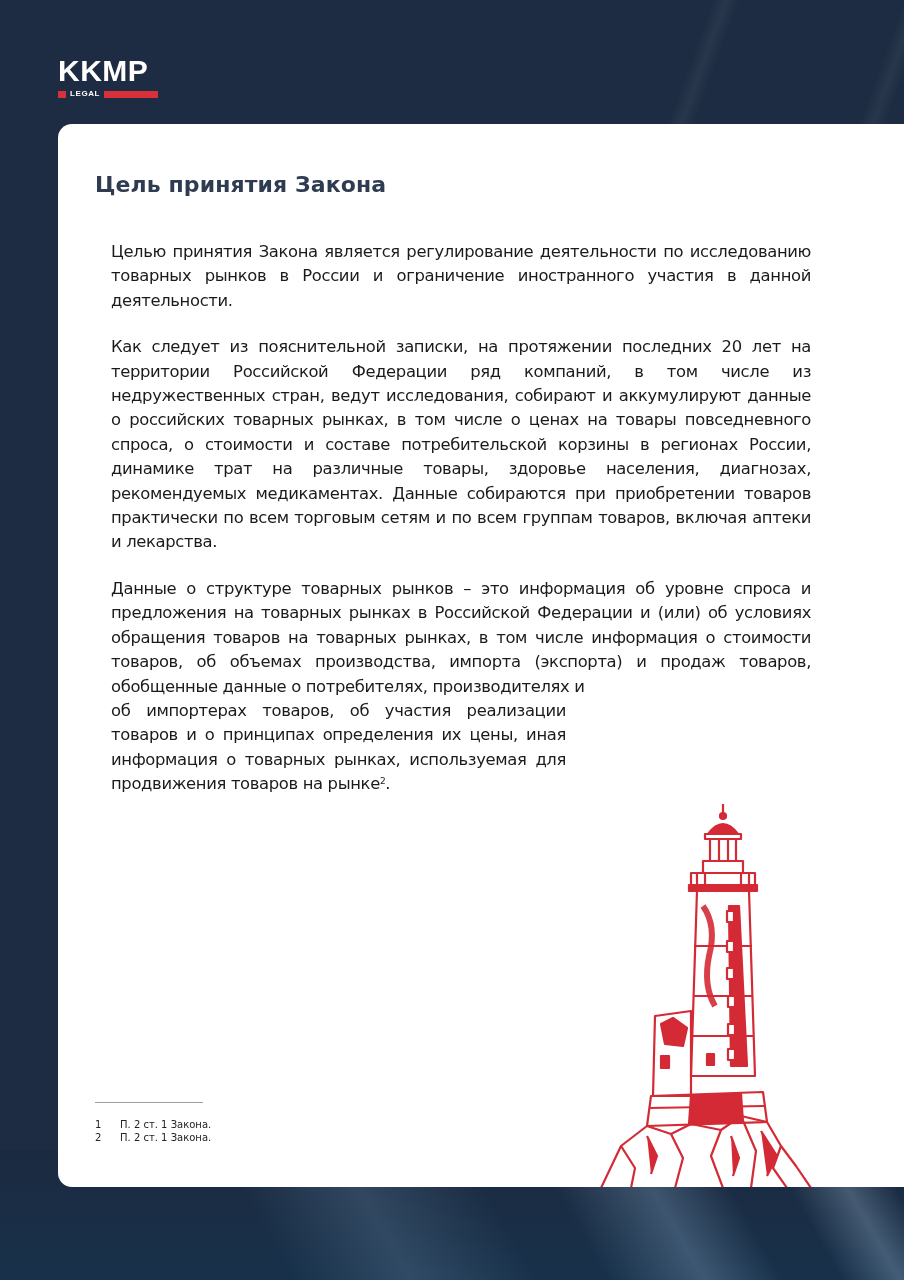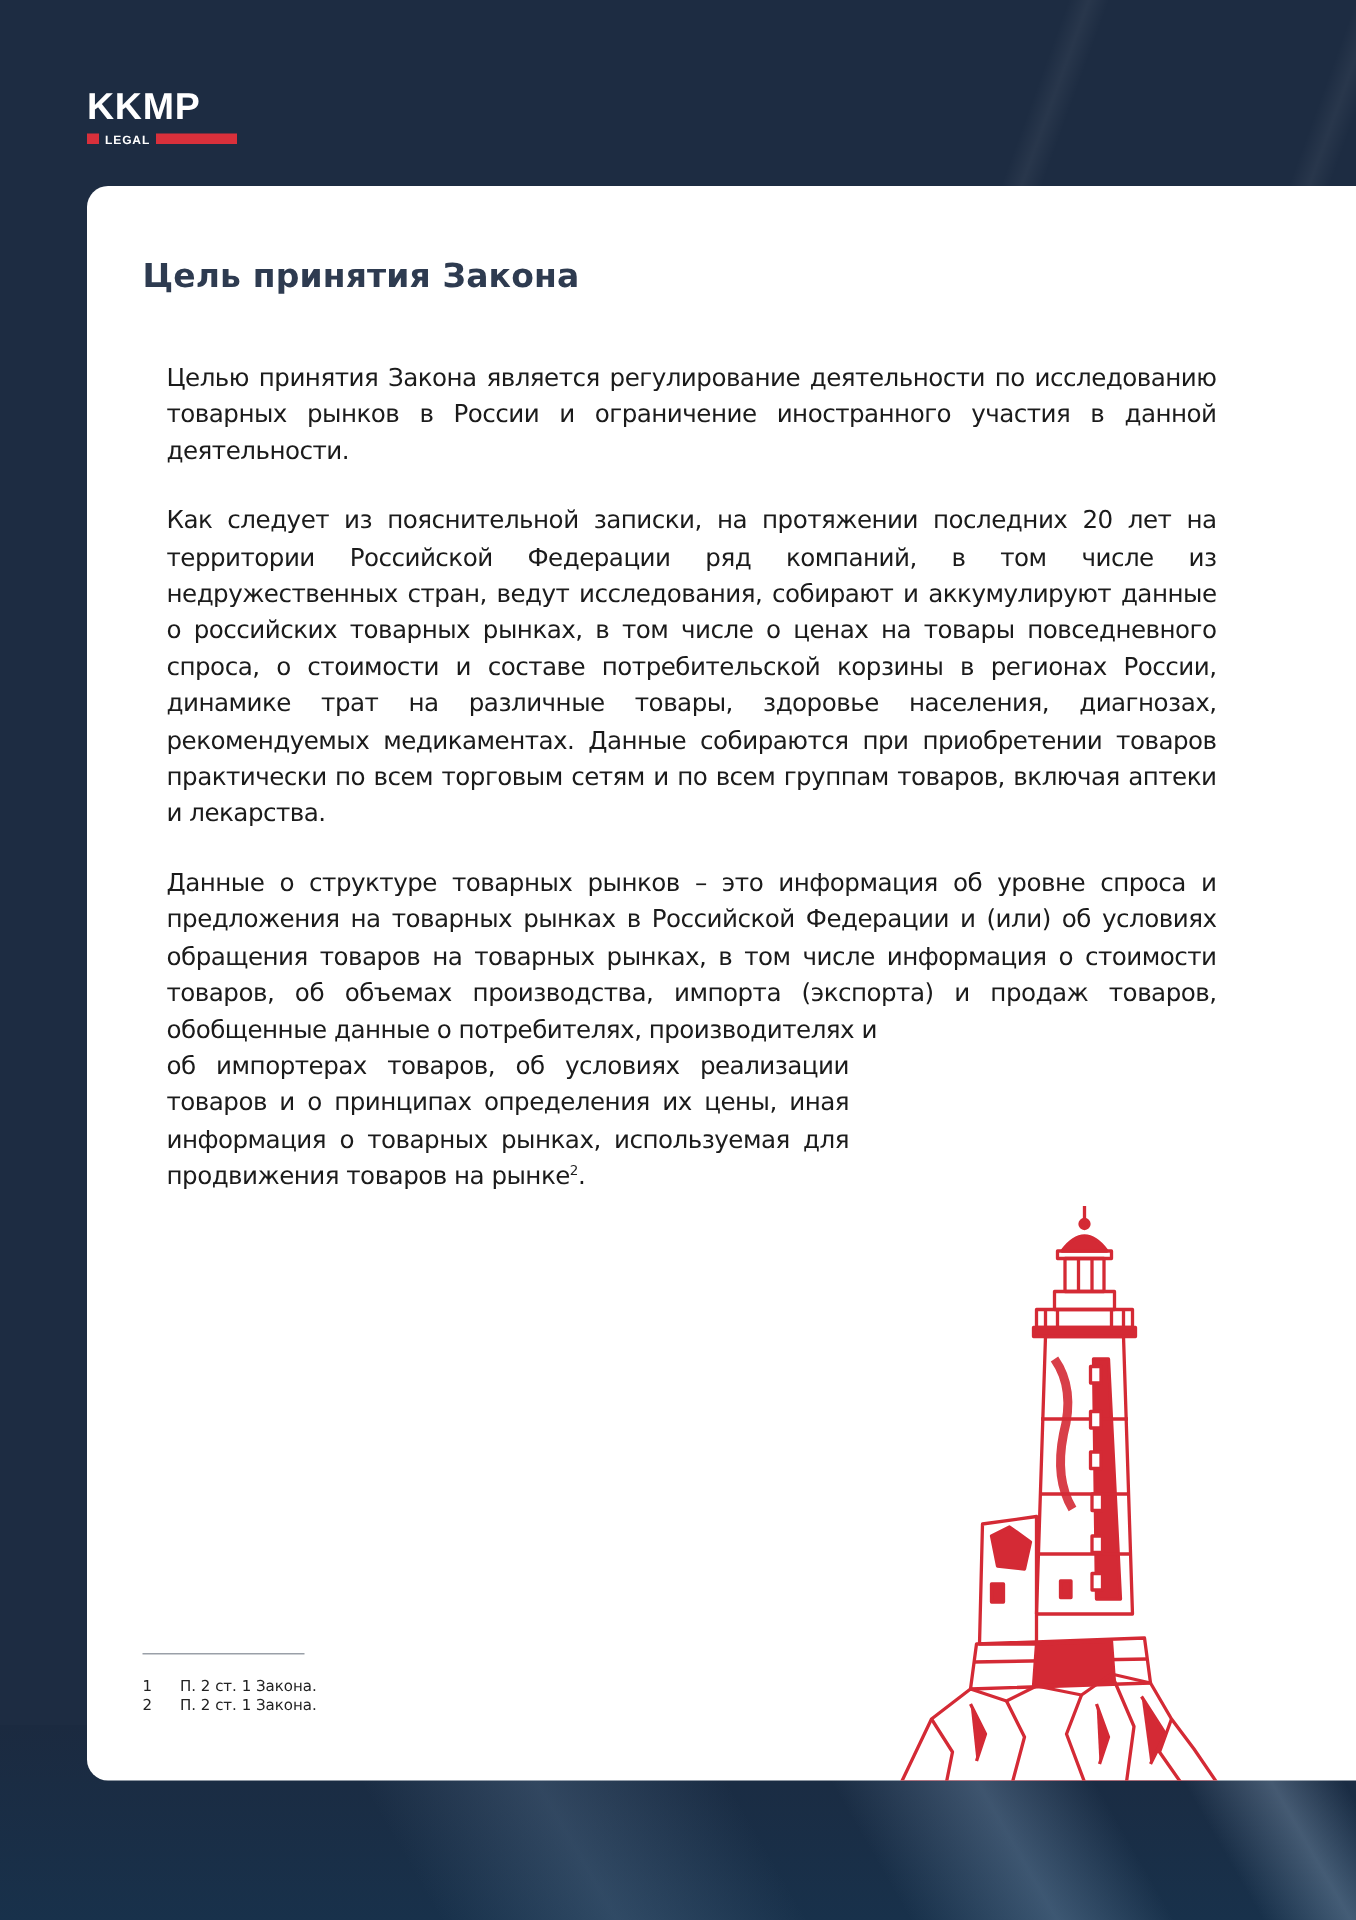--- a/index.html
+++ b/index.html
@@ -19,23 +19,23 @@
     position: absolute; left: 0; right: 0; bottom: 0; height: 130px; pointer-events: none;
     background:
       linear-gradient(60deg, transparent 0 30%, rgba(120,150,180,0.25) 42%, transparent 55%),
       linear-gradient(60deg, transparent 0 62%, rgba(130,160,190,0.35) 72%, transparent 80%),
       linear-gradient(60deg, transparent 0 86%, rgba(150,175,200,0.35) 92%, transparent 97%),
       linear-gradient(180deg, #1b2a40, #18314b);
   }
   .logo { position: absolute; left: 58px; top: 56px; }
   .logo-main {
     color: #ffffff; font-family: "Liberation Sans", sans-serif; font-weight: 700;
-    font-size: 25px; letter-spacing: 0.5px; line-height: 30px;
+    font-size: 30px; letter-spacing: 0.5px; line-height: 30px;
   }
-  .logo-sub { display: flex; align-items: flex-start; margin-top: 3px; }
+  .logo-sub { display: flex; align-items: flex-end; margin-top: 3px; }
   .logo-sq { width: 8px; height: 7px; background: #d9303b; margin-right: 4px; }
   .logo-legal {
     color: #ffffff; font-family: "Liberation Sans", sans-serif; font-weight: 700;
     font-size: 8px; letter-spacing: 0.6px; margin-right: 4px;
   }
   .logo-bar { width: 54px; height: 7px; background: #d9303b; }
 
   .card {
     position: absolute; left: 58px; top: 124px; width: 896px; height: 1063px;
     background: #ffffff; border-radius: 14px; overflow: hidden;
@@ -76,21 +76,21 @@
   </div>
 </div>
 
 <div class="card">
   <h1 class="title">Цель принятия Закона</h1>
 
   <div class="body-text">
     <p><span>Целью принятия Закона является регулирование деятельности по исследованию товарных рынков в России и ограничение иностранного участия в данной деятельности.</span></p>
     <p><span>Как следует из пояснительной записки, на протяжении последних 20 лет на территории Российской Федерации ряд компаний, в том числе из недружественных стран, ведут исследования, собирают и аккумулируют данные о российских товарных рынках, в том числе о ценах на товары повседневного спроса, о стоимости и составе потребительской корзины в регионах России, динамике трат на различные товары, здоровье населения, диагнозах, рекомендуемых медикаментах. Данные собираются при приобретении товаров практически по всем торговым сетям и по всем группам товаров, включая аптеки и лекарства.</span></p>
     <p style="margin-bottom:0"><span>Данные о структуре товарных рынков – это информация об уровне спроса и предложения на товарных рынках в Российской Федерации и (или) об условиях обращения товаров на товарных рынках, в том числе информация о стоимости товаров, об объемах производства, импорта (экспорта) и продаж товаров, обобщенные данные о потребителях, производителях и</span></p>
-    <p class="narrow"><span>об импортерах товаров, об условиях реализации товаров и о принципах определения их цены, иная информация о товарных рынках, используемая для продвижения товаров на рынке</span><sup>2</sup><span>.</span></p>
+    <p class="narrow"><span>об импортерах товаров, об участия реализации товаров и о принципах определения их цены, иная информация о товарных рынках, используемая для продвижения товаров на рынке</span><sup>2</sup><span>.</span></p>
   </div>
 
   <div class="footnotes">
     <div class="fn-rule"></div>
     <div class="fn-item">
       <span class="fn-num">1</span>
       <span>П. 2 ст. 1 Закона.</span>
     </div>
     <div class="fn-item">
       <span class="fn-num">2</span>

